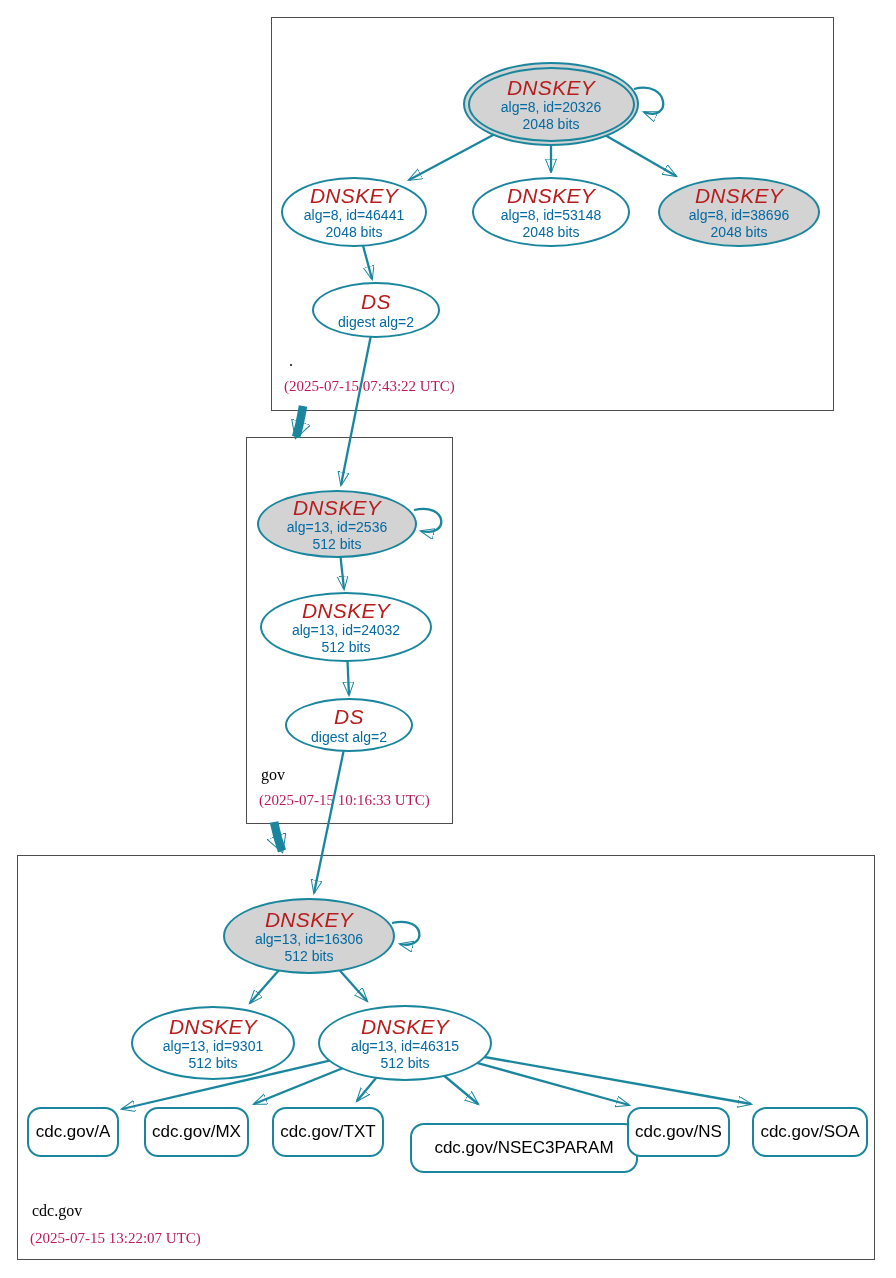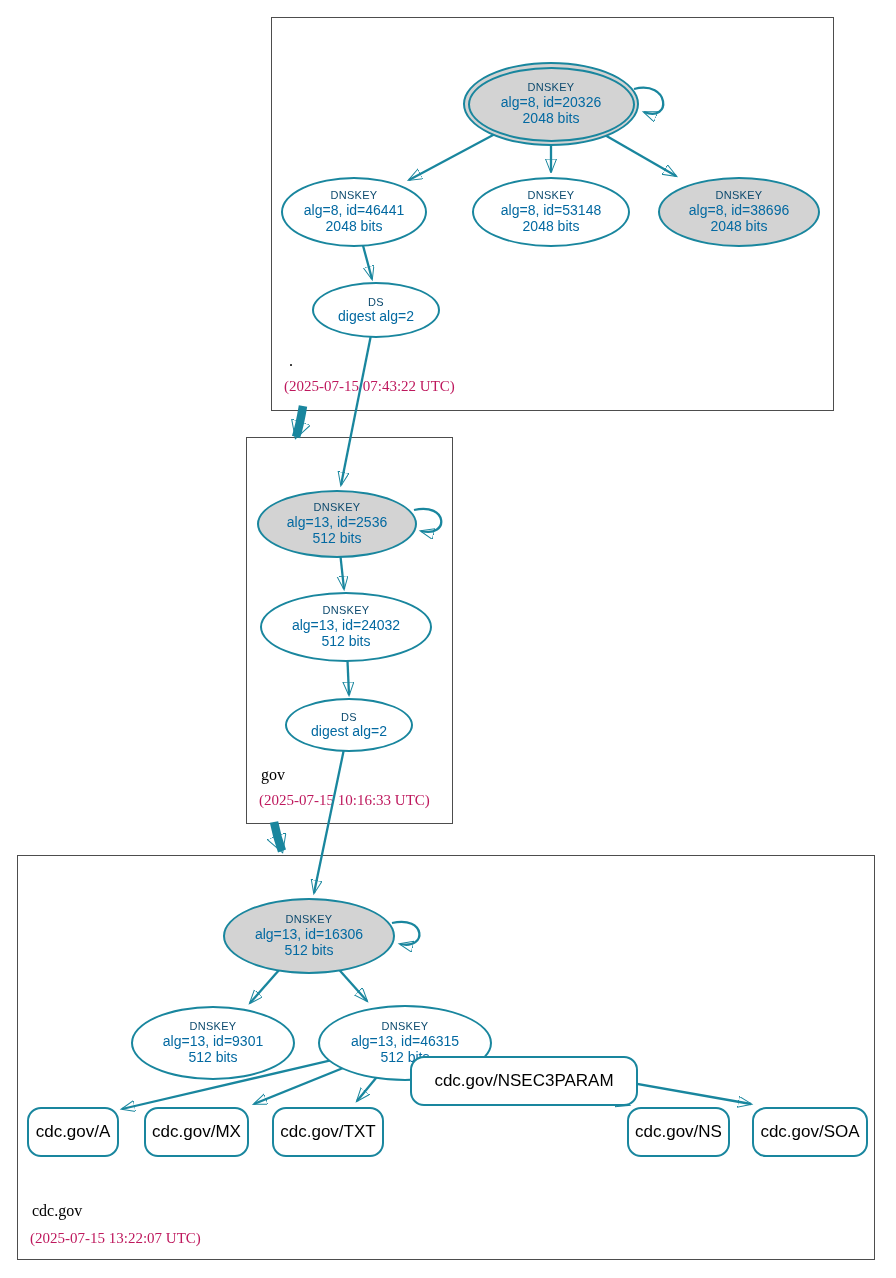--- a/index.html
+++ b/index.html
@@ -51,22 +51,23 @@
     z-index:4;
   }
   .node.gray{background:var(--ksk-fill,#d3d3d3);}
   .node .ring{
     position:absolute;inset:2.5px;
     border:2.5px solid var(--accent,#19869e);
     border-radius:50%;
     pointer-events:none;
   }
   .node-title{
-    font-size:11px;line-height:1.12;color:#0c4a6e;
+    font-size:21px;line-height:1.12;color:#b91c1c;
     letter-spacing:.3px;
+    font-style:italic;
   }
   .node-detail{
     font-family:Liberation Sans, sans-serif;
     font-size:14px;line-height:1.18;color:#0369a1;
   }
   .rrset{
     position:absolute;
     height:50px;
     border:2.8px solid var(--accent,#19869e);
     border-radius:14px;
@@ -191,17 +192,17 @@
 
   <div class="node" style="left:318px;top:1005px;width:174px;height:76px;">
     <div class="node-title">DNSKEY</div>
     <div class="node-detail">alg=13, id=46315</div>
     <div class="node-detail">512 bits</div>
   </div>
 
   <div class="rrset" style="left:144px;top:1107px;width:105px;">cdc.gov/MX</div>
   <div class="rrset" style="left:27px;top:1107px;width:92px;">cdc.gov/A</div>
   <div class="rrset" style="left:272px;top:1107px;width:112px;">cdc.gov/TXT</div>
-  <div class="rrset" style="left:410px;top:1056px;width:228px;">cdc.gov/NSEC3PARAM</div>
+  <div class="rrset" style="left:410px;top:1123px;width:228px;">cdc.gov/NSEC3PARAM</div>
   <div class="rrset" style="left:627px;top:1107px;width:103px;">cdc.gov/NS</div>
   <div class="rrset" style="left:752px;top:1107px;width:116px;">cdc.gov/SOA</div>
 
 </div>
 
 </body></html>

